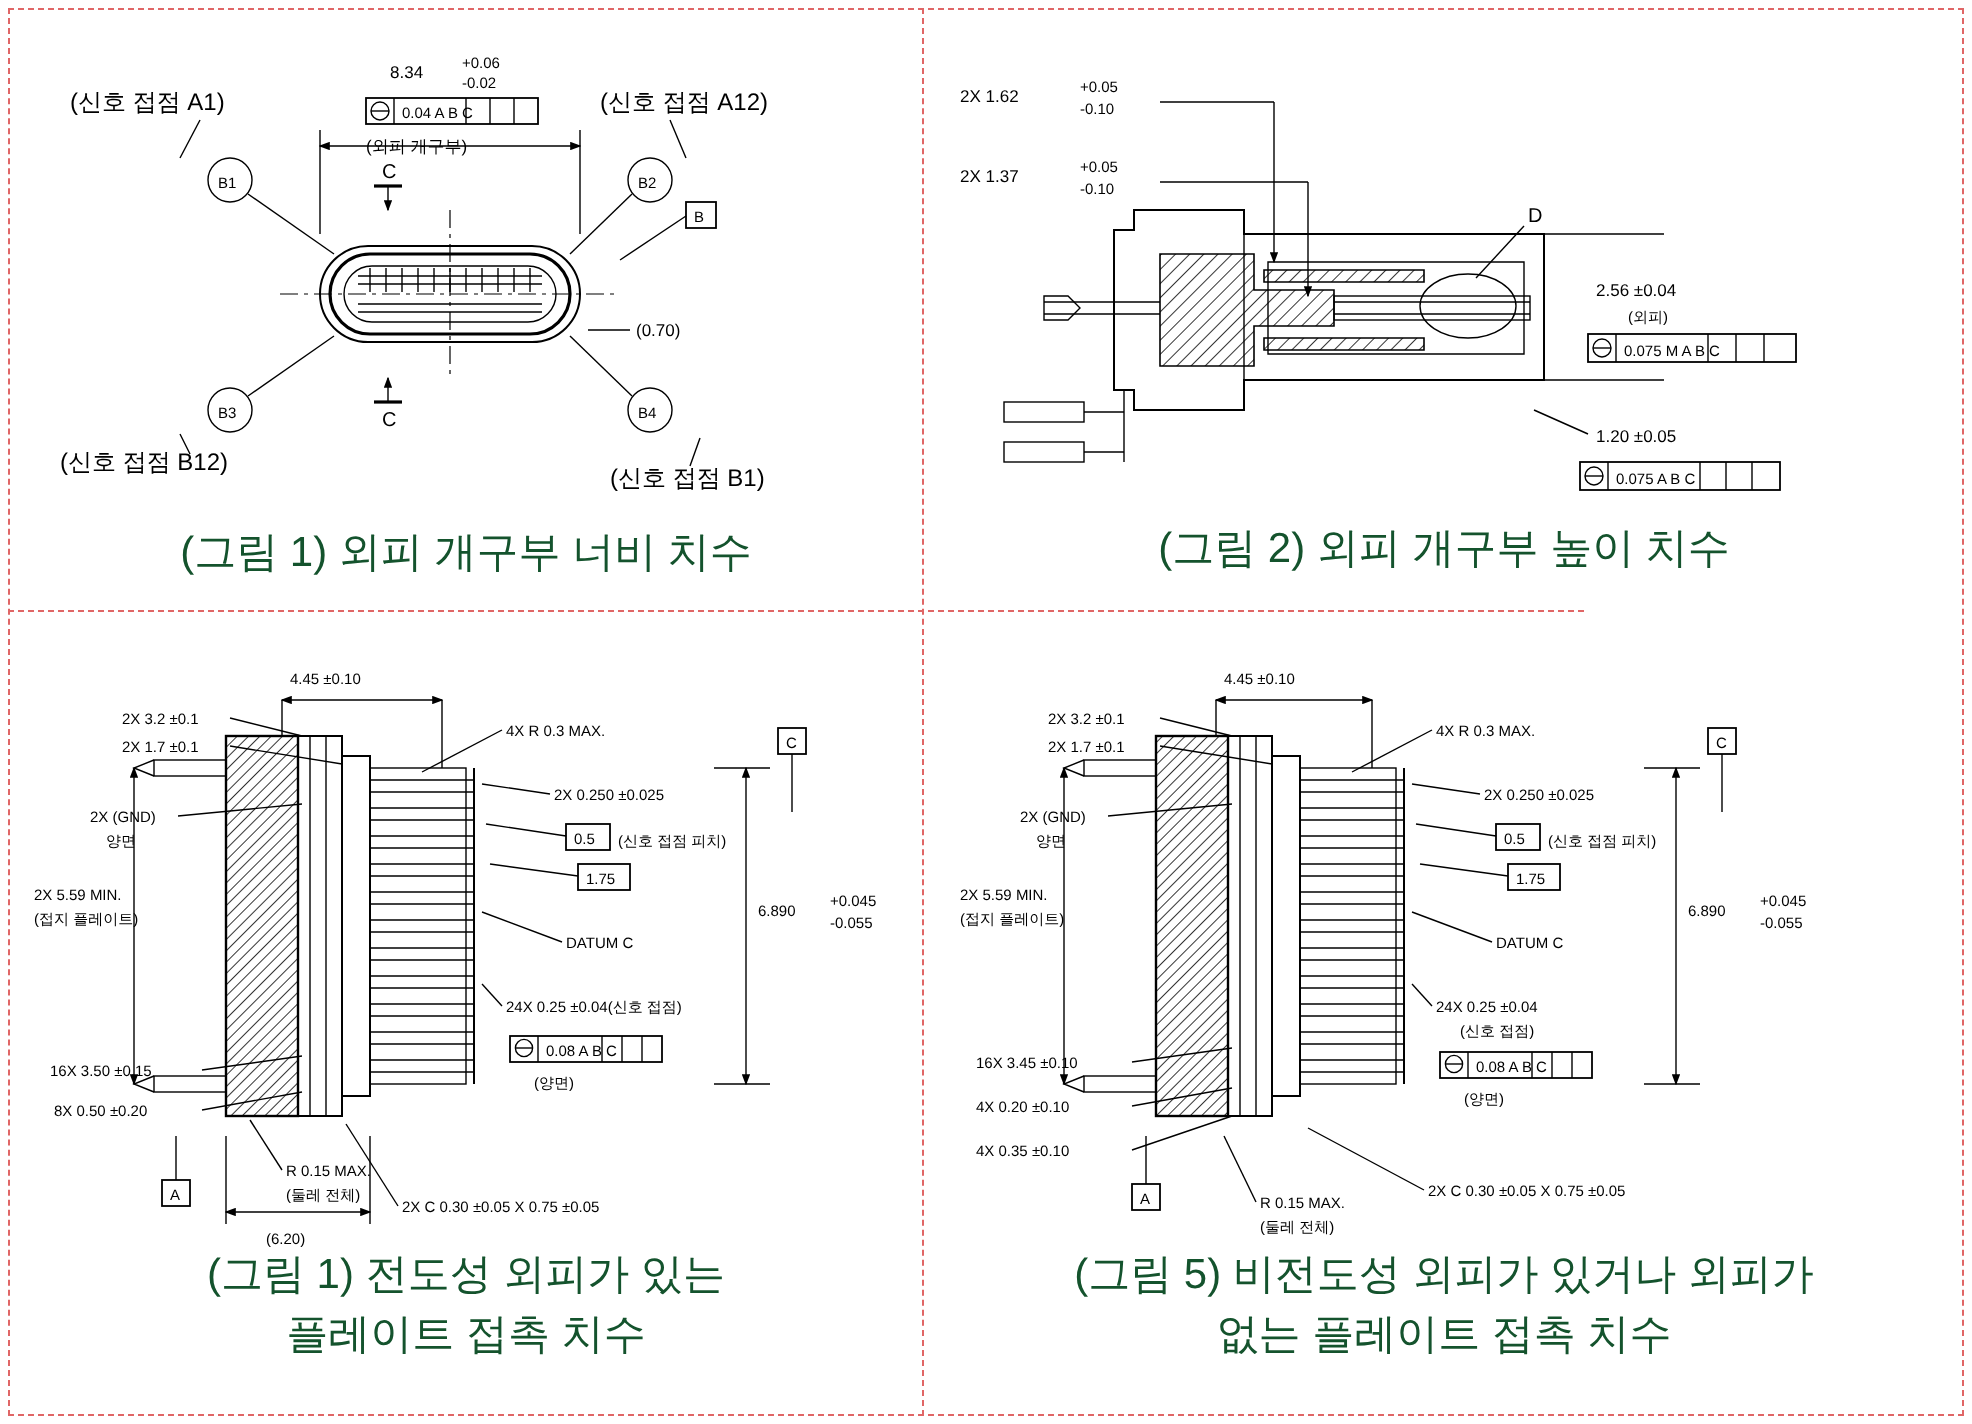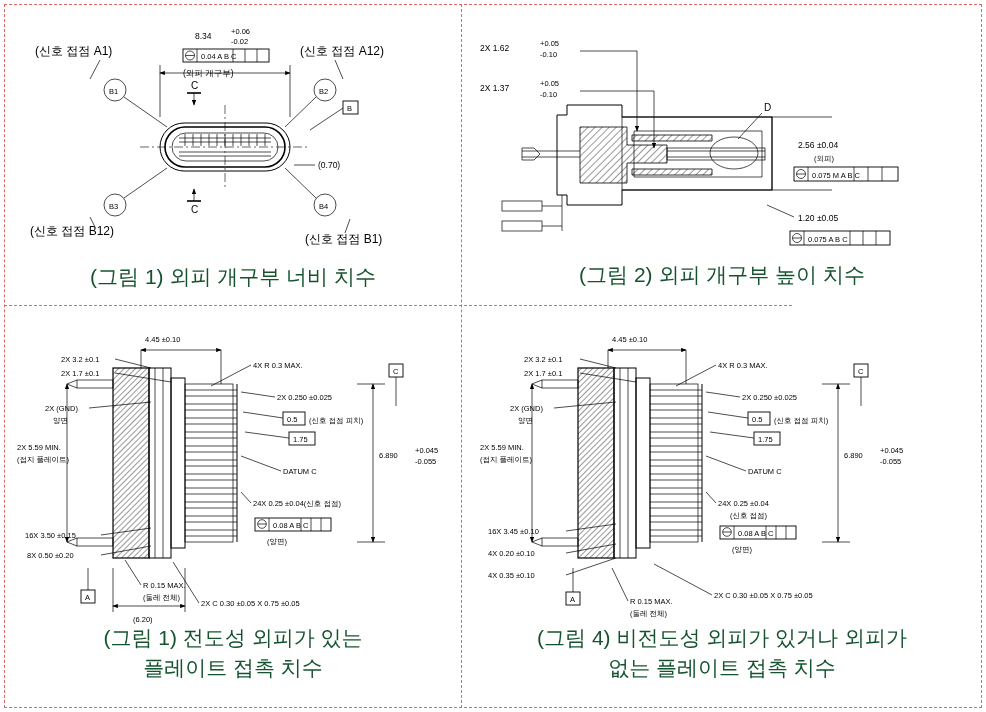--- a/index.html
+++ b/index.html
@@ -506,18 +506,18 @@
 
         <text x="252" y="292" class="txts">2X C 0.30 ±0.05 X 0.75 ±0.05</text>
         <line x1="250" y1="289" x2="192" y2="258" class="lnt"></line>
 
         <g>
           <rect x="104" y="286" width="14" height="13" class="box"></rect>
           <text x="108" y="296" class="txts">A</text>
           <line x1="111" y1="286" x2="111" y2="262" class="lnt"></line>
         </g>
       </svg>
-      <div class="cap" style="top:318px;">(그림 4) 비전도성 외피가 있거나 외피가</div>
+      <div class="cap" style="top:318px;">(그림 5) 비전도성 외피가 있거나 외피가</div>
       <div class="cap" style="top:348px;">없는 플레이트 접촉 치수</div>
     </div>
   </div>
 
 </div>
 
 </body></html>

